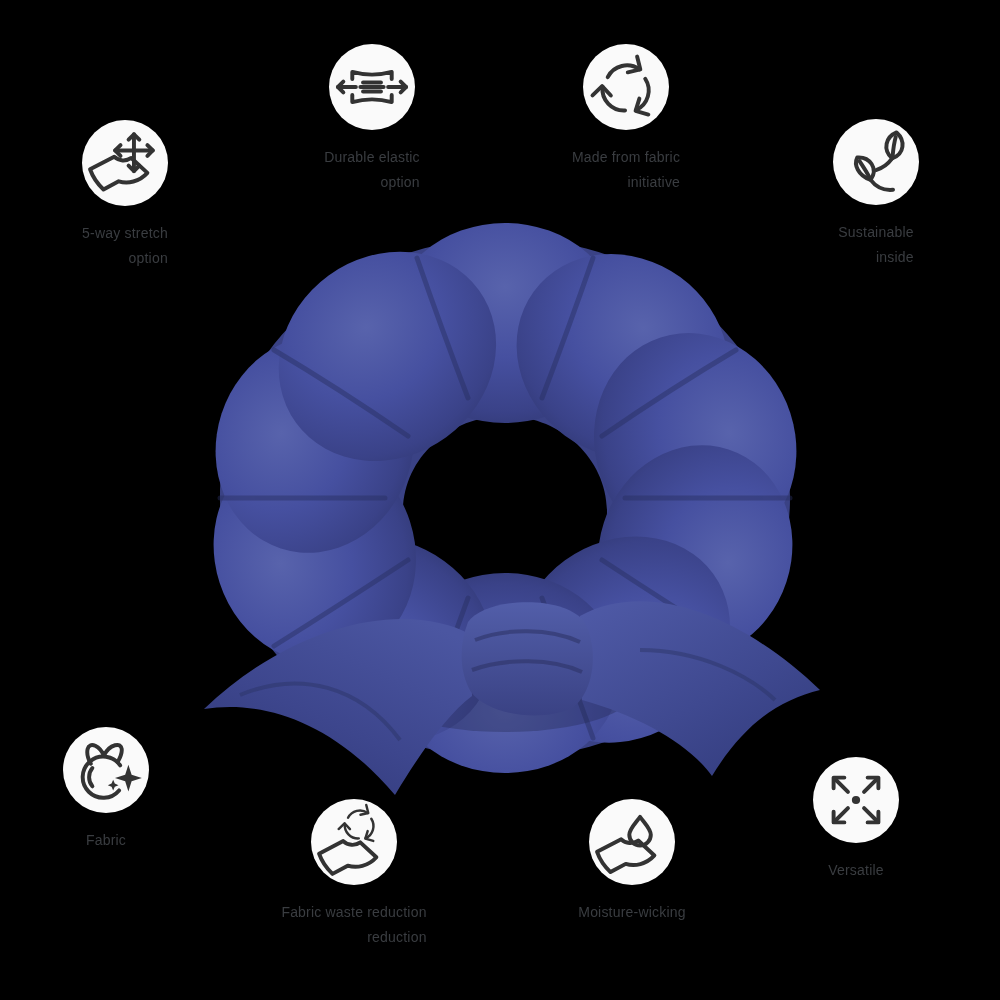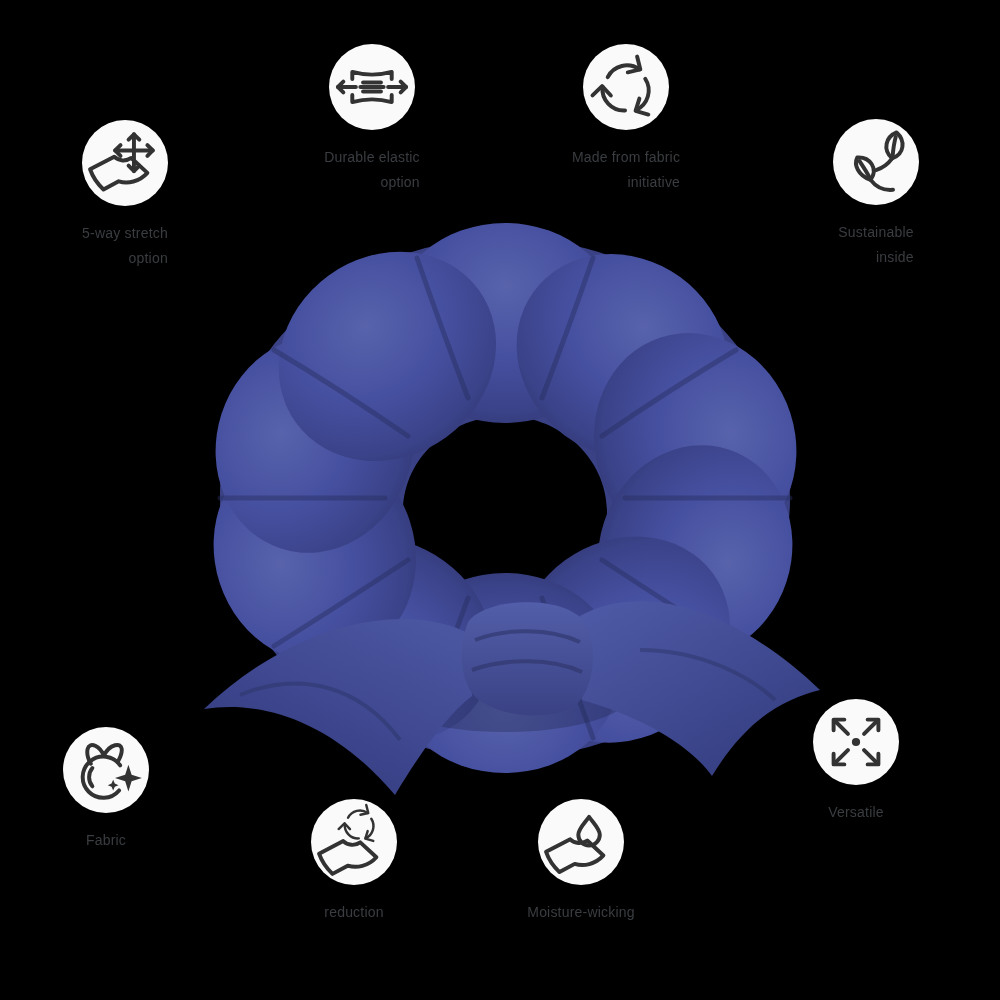--- a/index.html
+++ b/index.html
@@ -205,37 +205,38 @@
             <path d="M30.2 7 L32 14.2 L25 15.8"></path>
         </g>
         <g class="glyph" stroke-width="3.4" transform="rotate(240 24 25)">
           <path d="M13.8 18.5 A12 12 0 0 1 31.5 14.2"></path>
             <path d="M30.2 7 L32 14.2 L25 15.8"></path>
         </g>
       </g>
     </svg>
   </div>
   <div class="label">
+    <span>Fabric waste reduction</span>
     <span>reduction</span>
   </div>
 </div>
 
-<div class="feature" style="left:451px;top:799px;">
+<div class="feature" style="left:502px;top:799px;">
   <div class="icon-circle">
     <svg viewBox="0 0 48 48">
       <path class="glyph" d="M5.5 23.5 L19 16.5 C21.5 19 25.5 19.3 28.5 17.2 L37.5 25.5 C33 30.5 26.5 31.8 21.5 30.2 L13 34.8 C9.5 31.5 7 27.8 5.5 23.5 Z" transform="translate(-1 6)"></path>
       <path class="glyph" d="M28.5 10 C31.5 14 34.5 16.8 34.5 20 A6 6 0 0 1 22.5 20 C22.5 16.8 25.5 14 28.5 10 Z"></path>
     </svg>
   </div>
   <div class="label">
     <span>Moisture-wicking</span>
   </div>
 </div>
 
-<div class="feature" style="left:726px;top:699px;">
+<div class="feature" style="left:726px;top:757px;">
   <div class="icon-circle">
     <svg viewBox="0 0 48 48">
       <g class="glyph" stroke-width="2.5">
         <path d="M19.5 19.5 L12 12"></path>
           <path d="M11.5 17.5 V11.5 H17.5"></path>
         <path d="M28.5 19.5 L36 12"></path>
           <path d="M30.5 11.5 H36.5 V17.5"></path>
         <path d="M19.5 28.5 L12 36"></path>
           <path d="M11.5 30.5 V36.5 H17.5"></path>
         <path d="M28.5 28.5 L36 36"></path>

